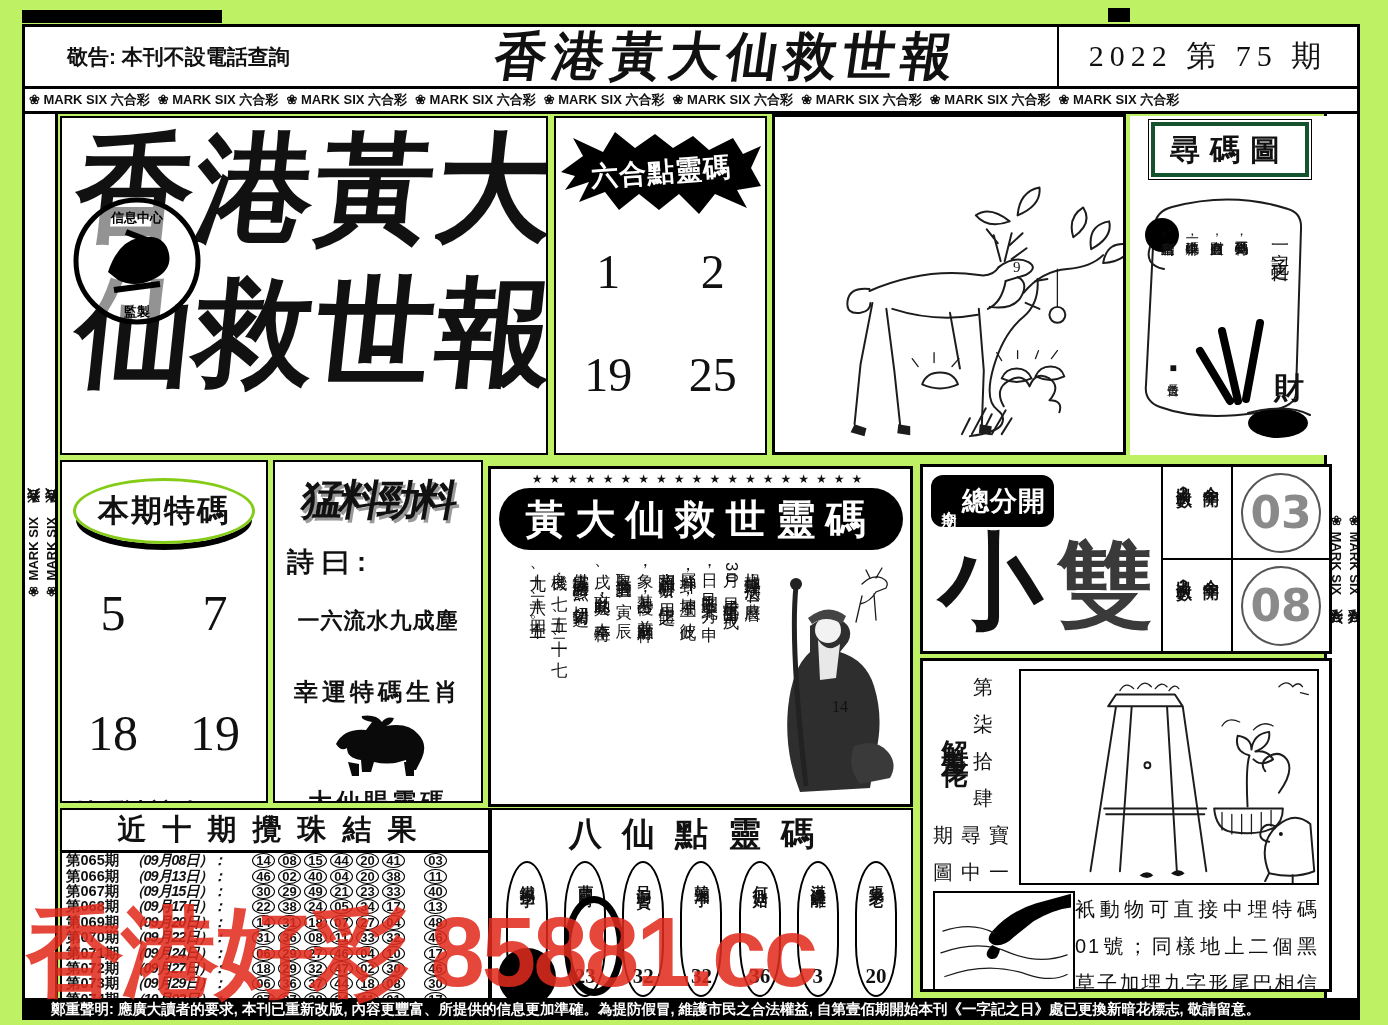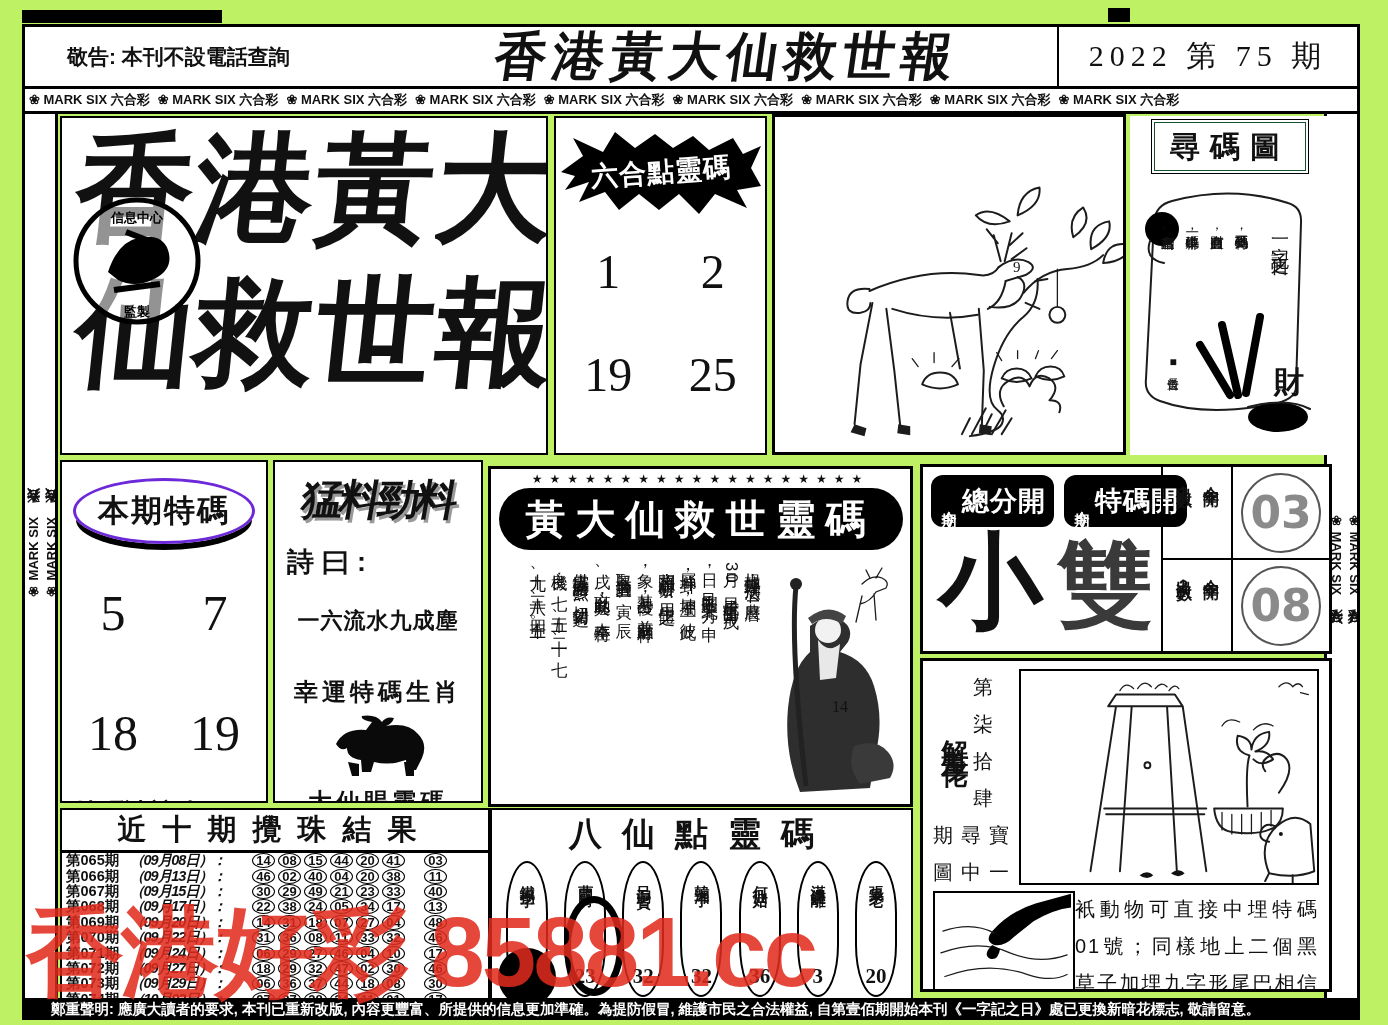--- a/index.html
+++ b/index.html
@@ -47,32 +47,32 @@
                font-weight:900;font-size:27px;letter-spacing:1px;transform:rotate(-4deg);}
   .liuhe-grid{display:grid;grid-template-columns:1fr 1fr;justify-items:center;row-gap:48px;margin-top:28px;
               font-family:"Liberation Serif",serif;font-size:48px;}
 
   
   #deerbox{left:772px;top:114px;width:354px;height:341px;border-width:3px;}
   .pendant-label{position:absolute;left:238px;top:142px;font-size:15px;font-family:"Liberation Serif",serif;}
 
   
   #xunmatu{left:1130px;top:116px;width:200px;height:339px;border:none;}
-  .xm-title{width:150px;margin:6px auto;border:1px solid #14532d;outline:1px solid #000;outline-offset:2px;
+  .xm-title{width:150px;margin:6px auto;border:4px solid #14532d;outline:1px solid #000;outline-offset:2px;
             text-align:center;font-weight:900;font-size:30px;letter-spacing:10px;padding:4px 0 2px;}
   .xm-scroll{position:relative;width:196px;height:270px;}
   .xm-yizi{position:absolute;right:34px;top:52px;writing-mode:vertical-rl;font-size:18px;letter-spacing:4px;}
   .xm-answer{position:absolute;right:22px;top:185px;font-size:30px;font-weight:900;font-family:"Liberation Serif",serif;}
   .xm-cols{position:absolute;right:74px;top:48px;writing-mode:vertical-rl;font-size:13.5px;line-height:1.6;height:150px;}
   .xm-cols div{margin-left:3px;}
   .xm-sig{position:absolute;left:34px;top:178px;writing-mode:vertical-rl;font-size:12px;}
 
   
   #benqi{left:60px;top:460px;width:208px;height:343px;}
-  .oval-hdr{width:176px;height:60px;margin:16px auto 0;border:3px solid #6d28d9;border-radius:50%;
+  .oval-hdr{width:176px;height:60px;margin:16px auto 0;border:3px solid #84cc16;border-radius:50%;
             box-shadow:0 9px 0 -3px #000;display:flex;align-items:center;justify-content:center;
             font-family:"Liberation Serif",serif;font-weight:900;font-size:31px;letter-spacing:2px;}
   .benqi-grid{display:grid;grid-template-columns:1fr 1fr;justify-items:center;row-gap:62px;margin-top:40px;
               font-family:"Liberation Serif",serif;font-size:50px;}
   .benqi-poemlabel{font-size:25px;font-weight:900;padding:34px 0 10px 12px;}
 
   
   #mengliao{left:273px;top:460px;width:210px;height:343px;text-align:center;}
   .ml-title{font-size:42px;font-weight:900;letter-spacing:-4px;transform:skewX(-10deg);
             text-shadow:3px 3px 0 #999;margin-top:10px;white-space:nowrap;}
@@ -339,24 +339,20 @@
       <div class="lm-14">14</div>
     </div>
   </div>
 
   <div class="bx" id="kaipan">
     <div class="kp-left">
       <div class="kp-pills">
         <div class="kp-pill">
           <span class="sm">今期</span>
           <span class="bg">總分開</span>
-        </div>
-        <div class="kp-pill">
-          <span class="sm">今期</span>
-          <span class="bg">特碼開</span>
         </div>
       </div>
       <div class="kp-values">
         <span class="kp-v1">小</span>
         <span class="kp-v2">雙</span>
       </div>
     </div>
     <div class="kp-right">
 
     <div class="kp-cell">

